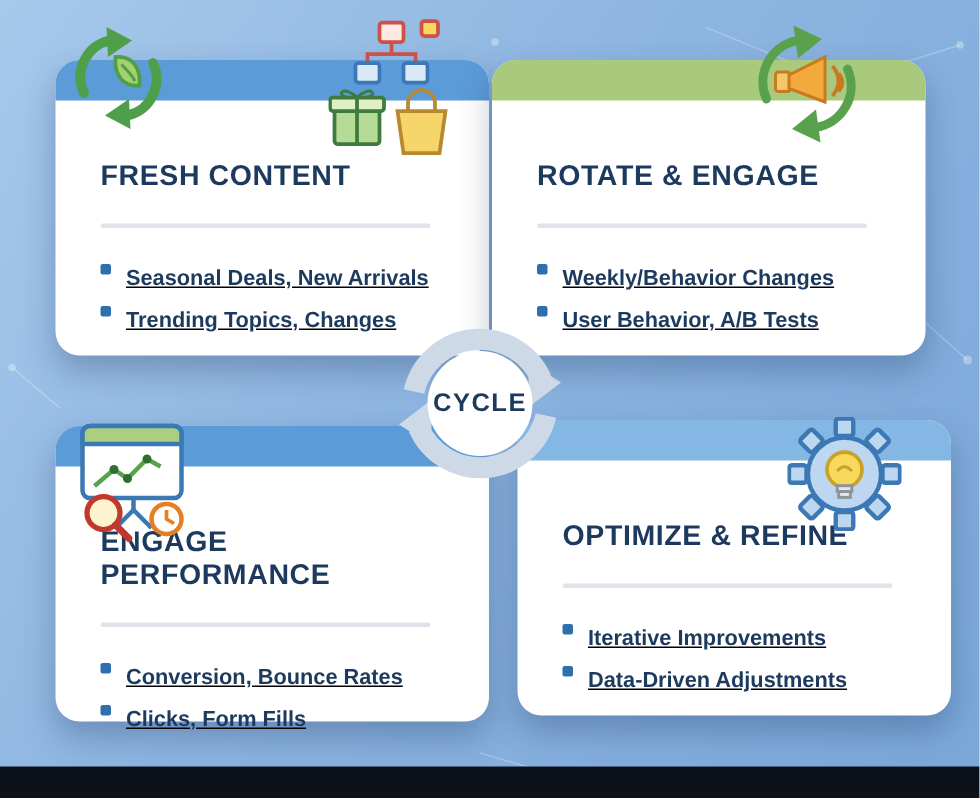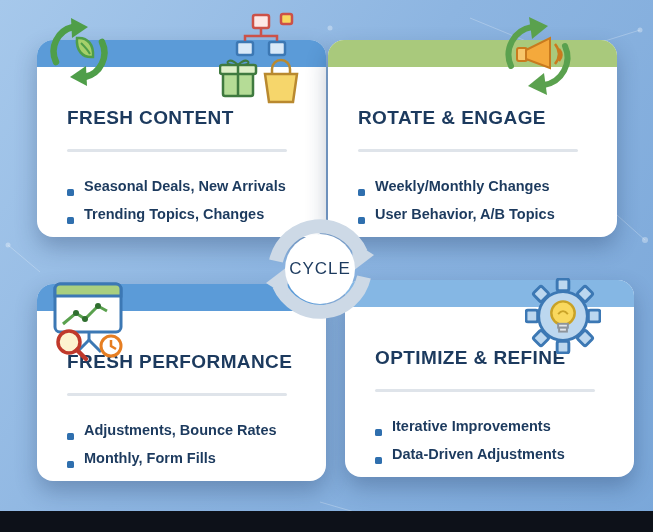--- a/index.html
+++ b/index.html
@@ -21,34 +21,34 @@
   .strip {
     position:absolute; top:0; left:0; right:0; height:27px;
     border-radius:16px 16px 0 0;
   }
   .body-area { position:absolute; top:27px; left:0; right:0; bottom:0; padding:40px 24px 0 30px; }
   .title {
     font-size:19px; font-weight:bold; color:#1c3a5e; letter-spacing:.4px; line-height:22px;
   }
   .divider { height:3px; width:220px; background:#dfe4ea; border-radius:2px; margin:20px 0 24px; }
   .bullets { list-style:none; }
-  .bullets li { display:flex; align-items:flex-end; gap:10px; margin-bottom:8px; }
+  .bullets li { display:flex; align-items:flex-start; gap:10px; margin-bottom:8px;text-decoration:underline; }
   .dot { width:7px; height:7px; background:#2f6fae; border-radius:1.5px; flex:0 0 auto; }
   .bullet-text { font-size:14.5px; font-weight:bold; color:#1c3a5e; line-height:20px; }
   .icon { position:absolute; }
   .icon-recycle   { left:6px;   top:-24px; width:72px; height:72px; }
   .icon-shop      { left:182px; top:-28px; width:96px; height:96px; }
   .icon-megaphone { left:168px; top:-26px; width:84px; height:84px; }
   .icon-chart     { left:6px;   top:-8px;  width:92px; height:92px; }
   .icon-gear      { left:180px; top:-2px;  width:76px; height:76px; }
   .center-hub { position:absolute; left:260px; top:209px; width:120px; height:120px; z-index:2; }
   .center-hub svg { position:absolute; inset:0; width:100%; height:100%; }
   .center-label {
     position:absolute; inset:0; display:flex; align-items:center; justify-content:center;
-    font-size:17px; font-weight:normal; color:#1c3a5e; letter-spacing:1px;
+    font-size:17px; font-weight:bold; color:#1c3a5e; letter-spacing:1px;
   }
   .bottom-bar { position:absolute; left:0; right:0; bottom:0; height:21px; z-index:3; }
 </style>
 </head>
 <body>
 
 <div class="stage">
 
   <svg class="bg-pattern" viewBox="0 0 653 532">
     <g stroke="#ffffff" stroke-opacity="0.25" fill="none" stroke-width="1">
@@ -113,52 +113,52 @@
   </div>
 
   <div class="card card-tr">
     <div class="strip" style="background-color: rgb(169, 201, 124);"></div>
     <div class="body-area">
       <h2 class="title">ROTATE &amp; ENGAGE</h2>
       <div class="divider"></div>
       <ul class="bullets">
         <li>
           <span class="dot"></span>
-          <span class="bullet-text">Weekly/Monthly Changes</span>
-        </li>
-        <li>
-          <span class="dot"></span>
-          <span class="bullet-text">User Behavior, A/B Topics</span>
+          <span class="bullet-text">Weekly/Behavior Changes</span>
+        </li>
+        <li>
+          <span class="dot"></span>
+          <span class="bullet-text">User Behavior, A/B Tests</span>
         </li>
       </ul>
     </div>
     <svg class="icon icon-megaphone" viewBox="0 0 84 84">
       <path d="M15 52 A 28 28 0 0 1 36 13" fill="none" stroke="#5aa14e" stroke-width="6" stroke-linecap="round"></path>
       <polygon points="33,3 52,12 36,25" fill="#5aa14e"></polygon>
       <path d="M69 32 A 28 28 0 0 1 48 71" fill="none" stroke="#5aa14e" stroke-width="6" stroke-linecap="round"></path>
       <polygon points="51,81 32,72 48,59" fill="#5aa14e"></polygon>
       <rect x="21" y="34" width="10" height="13" rx="2" fill="#f7c66b" stroke="#c97a1e" stroke-width="2"></rect>
       <path d="M30 36 L54 24 L54 54 L30 45 Z" fill="#f4a93c" stroke="#c97a1e" stroke-width="2"></path>
       <path d="M59 30 q8 10 0 20 M63 35 q5 6 0 12" fill="none" stroke="#c97a1e" stroke-width="2.5"></path>
     </svg>
   </div>
 
   <div class="card card-bl">
     <div class="strip" style="background-color: rgb(91, 155, 216);"></div>
     <div class="body-area">
-      <h2 class="title">FRESH PERFORMANCE</h2>
-      <div class="divider"></div>
-      <ul class="bullets">
-        <li>
-          <span class="dot"></span>
-          <span class="bullet-text">Adjustments, Bounce Rates</span>
-        </li>
-        <li>
-          <span class="dot"></span>
-          <span class="bullet-text">Monthly, Form Fills</span>
+      <h2 class="title">ENGAGE PERFORMANCE</h2>
+      <div class="divider"></div>
+      <ul class="bullets">
+        <li>
+          <span class="dot"></span>
+          <span class="bullet-text">Conversion, Bounce Rates</span>
+        </li>
+        <li>
+          <span class="dot"></span>
+          <span class="bullet-text">Clicks, Form Fills</span>
         </li>
       </ul>
     </div>
     <svg class="icon icon-chart" viewBox="0 0 92 92">
       <rect x="12" y="8" width="66" height="48" rx="5" fill="#ffffff" stroke="#3c78b4" stroke-width="3"></rect>
       <path d="M12 20 v-7 a5 5 0 0 1 5 -5 h56 a5 5 0 0 1 5 5 v7 z" fill="#a9cf7f" stroke="#3c78b4" stroke-width="3"></path>
       <path d="M20 48 l13 -11 l9 6 l13 -13 l9 5" fill="none" stroke="#5aa14e" stroke-width="3"></path>
       <circle cx="33" cy="37" r="3" fill="#2f6e2f"></circle>
       <circle cx="42" cy="43" r="3" fill="#2f6e2f"></circle>
       <circle cx="55" cy="30" r="3" fill="#2f6e2f"></circle>

